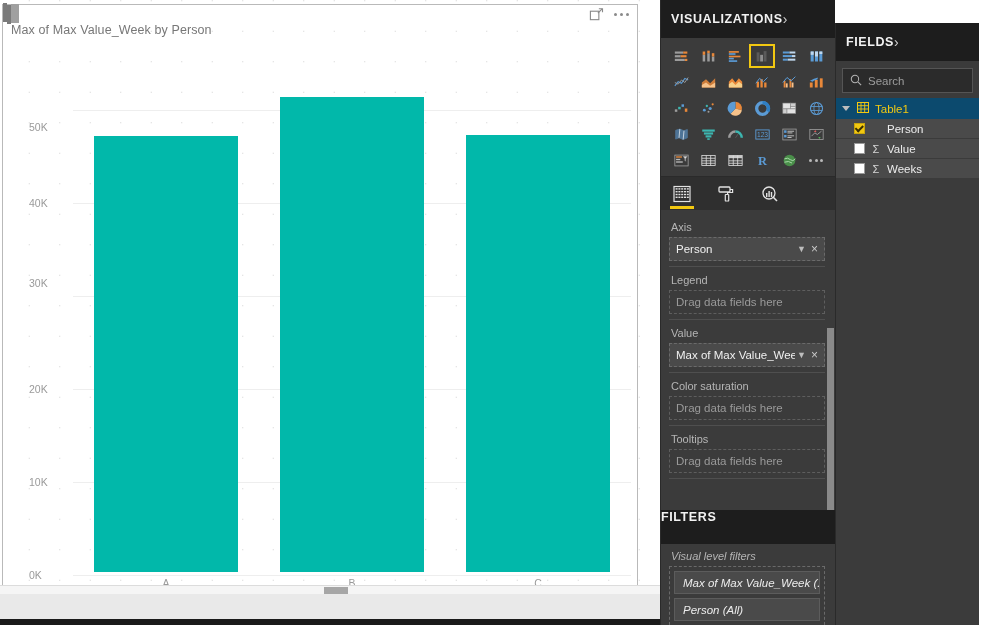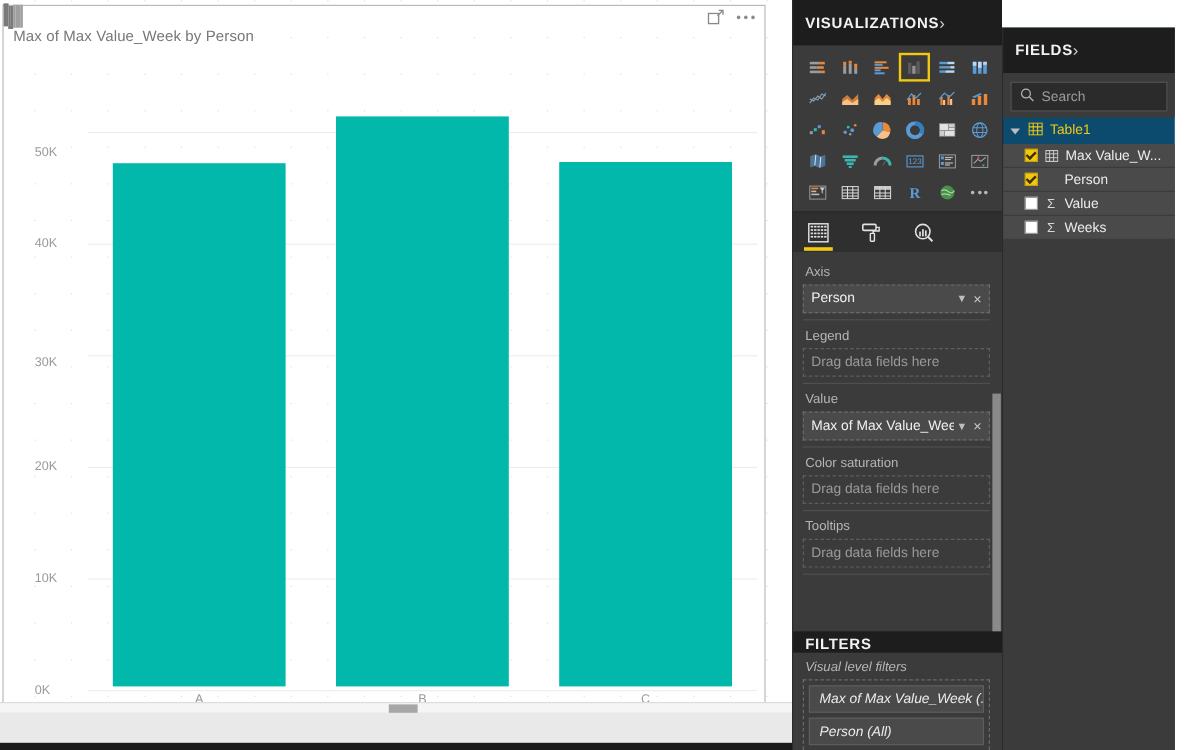--- a/index.html
+++ b/index.html
@@ -186,22 +186,22 @@
     position: absolute; right: 1px; top: 118px;
     width: 7px; height: 370px; background: #454545;
   }
   .viz-scroll-thumb {
     position: absolute; left: 0; top: 0; width: 7px; height: 330px;
     background: #8a8a8a;
   }
 
   
   .filters-header {
-    background: #1d1d1d; height: 18px; display:flex; align-items:flex-end;
-    padding: 0 10px; flex: 0 0 auto;
+    background: #1d1d1d; height: 34px; display:flex; align-items:flex-start;
+    padding: 0 0; flex: 0 0 auto;
   }
   .filters-body {
     background: #3b3b3b; padding: 6px 10px 8px 8px; flex: 0 0 auto;
     height: 81px;
     font-style: italic;
   }
   .filter-card {
     border: 1px solid #5c5c5c; background: #4a4a4a;
     height: 23px; display:flex; align-items:center; padding: 0 8px;
     color: #ececec; font-size: 11.5px; margin-bottom: 4px;
@@ -272,21 +272,21 @@
 
         <div class="plot">
           <div id="gridlines">
               <div class="gridline" style="top: 484px;"></div>
               <div class="ytick" style="top: 484px;">0K</div>
               <div class="gridline" style="top: 390.923px;"></div>
               <div class="ytick" style="top: 390.923px;">10K</div>
               <div class="gridline" style="top: 297.846px;"></div>
               <div class="ytick" style="top: 297.846px;">20K</div>
               <div class="gridline" style="top: 204.769px;"></div>
-              <div class="ytick" style="top: 211px;">30K</div>
+              <div class="ytick" style="top: 192px;">30K</div>
               <div class="gridline" style="top: 111.692px;"></div>
               <div class="ytick" style="top: 111.692px;">40K</div>
               <div class="gridline" style="top: 18.6154px;"></div>
               <div class="ytick" style="top: 36px;">50K</div>
             </div>
           <div class="bars" id="bars">
               <div class="bar-slot">
                 <div class="bar" style="height: 435.6px; background: rgb(1, 184, 170);"></div>
               </div>
               <div class="bar-slot">
@@ -701,28 +701,20 @@
           <rect x="0.5" y="0.5" width="11" height="10" fill="none" stroke="#f2c811" stroke-width="1"></rect>
           <path d="M0.5 3.7h11M0.5 7h11M4 0.5v10M7.7 0.5v10" stroke="#f2c811" stroke-width="0.9"></path>
         </svg>
       </span>
       <span>Table1</span>
     </div>
 
     <div id="fields-list">
         <div class="field-row">
           <span class="cbx on"></span>
-          <span class="fgrid"><svg width="11" height="10" viewBox="0 0 11 10">
-              <rect x="0.5" y="0.5" width="10" height="9" fill="none" stroke="#cfcfcf" stroke-width="0.9"></rect>
-              <path d="M0.5 3.2h10M0.5 6.4h10M3.7 0.5v9M7 0.5v9" stroke="#cfcfcf" stroke-width="0.8"></path>
-            </svg></span>
-          <span class="fname">Max Value_W...</span>
-        </div>
-        <div class="field-row">
-          <span class="cbx on"></span>
           <span class="sigma"></span>
           <span class="fname">Person</span>
         </div>
         <div class="field-row">
           <span class="cbx"></span>
           <span class="sigma">Σ</span>
           <span class="fname">Value</span>
         </div>
         <div class="field-row">
           <span class="cbx"></span>

